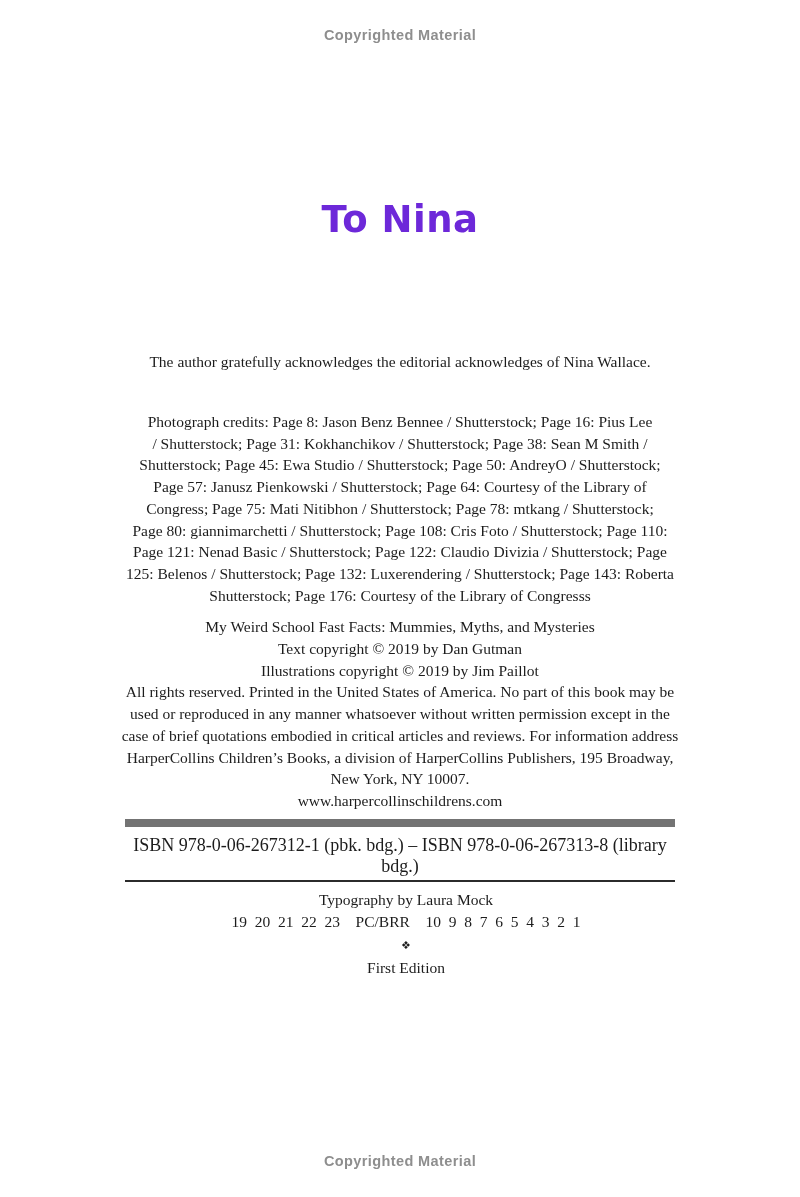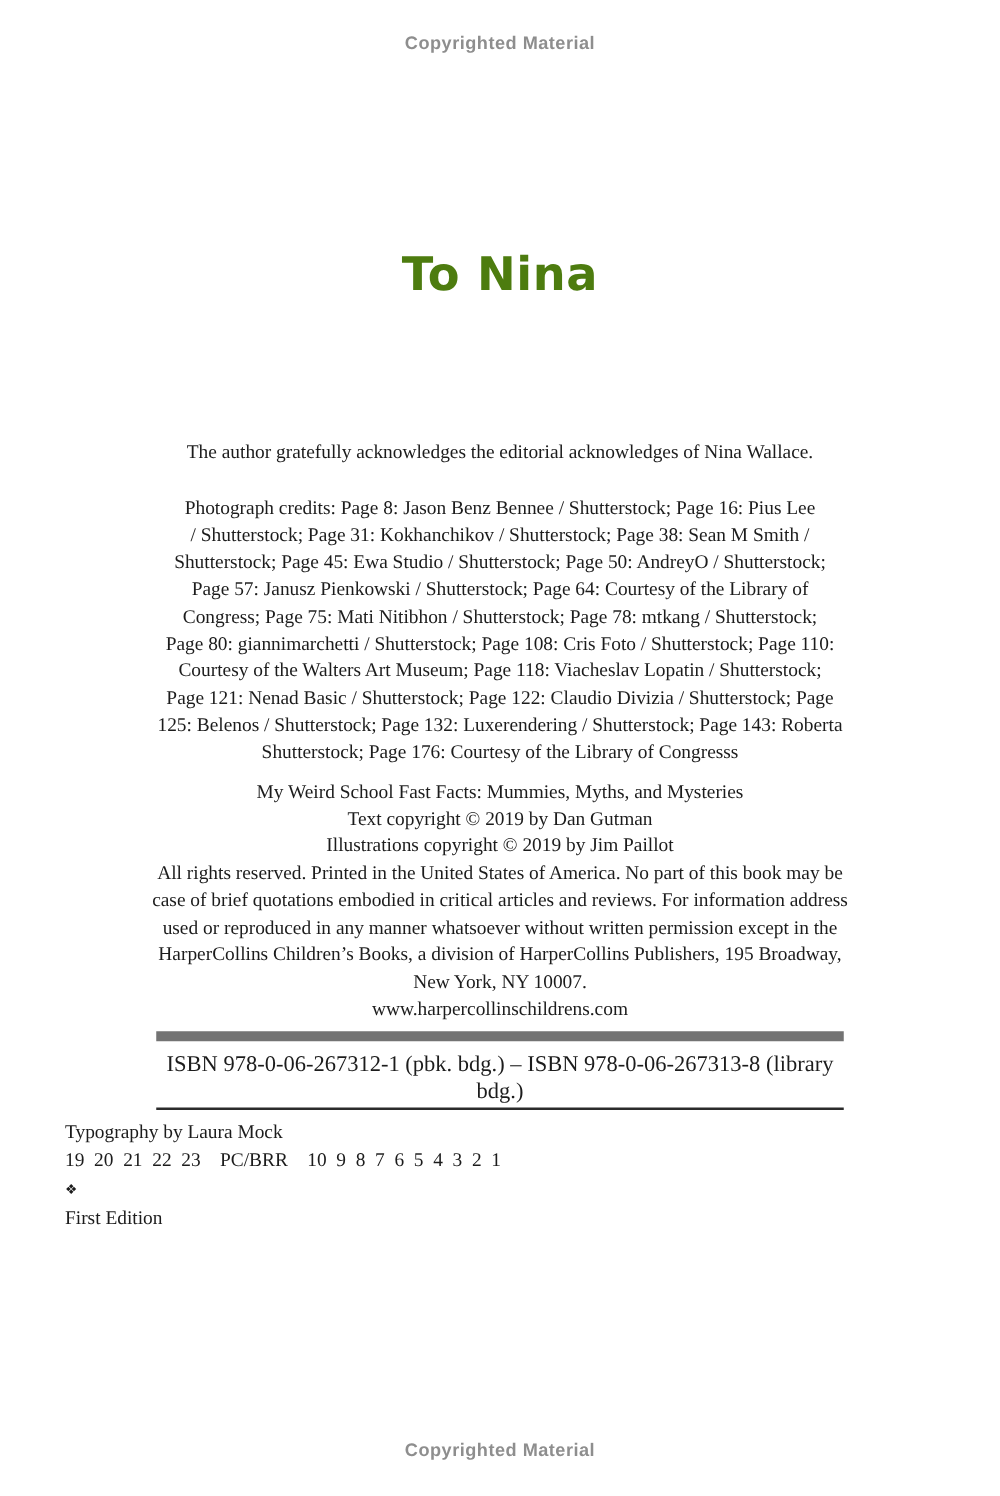--- a/index.html
+++ b/index.html
@@ -31,46 +31,46 @@
     left:0; right:0;
     bottom:28px;
   }
   .dedication{
     margin:155px 0 0 0;
     text-align:center;
     font-family:"DejaVu Sans", sans-serif;
     font-weight:bold;
     font-size:37px;
     letter-spacing:0.5px;
-    color:#4d7c0f;
+    color:#6d28d9;
   }
   .ack{
     margin:112px 0 0 0;
     text-align:center;
     font-size:15.5px;
   }
   .text-block{
     text-align:center;
     font-size:15.5px;
     line-height:21.7px;
   }
   .text-block > div{ white-space:nowrap; }
-  .credits{ margin-top:25px; }
+  .credits{ margin-top:40px; }
   .copyright{ margin-top:10px; }
   .isbn-box{
     width:550px;
     margin:7px auto 0 auto;
     border-top:8px solid #737373;
     border-bottom:2px solid #2b2b2b;
     padding:8px 0 3px 0;
     text-align:center;
     font-size:18px;
   }
   .colophon{
-    text-align:left;
+    text-align:center;
     font-size:15.5px;
     line-height:21.7px;
     margin-top:7px;
     padding-left:12px;
   }
   .colophon .printing{ white-space:pre; margin-top:1px; }
   .colophon .ornament{
     font-size:11px;
     line-height:20px;
     margin-top:2px;
@@ -88,33 +88,32 @@
 
   <div class="ack">The author gratefully acknowledges the editorial acknowledges of Nina Wallace.</div>
 
   <div class="text-block credits">
       <div>Photograph credits: Page 8: Jason Benz Bennee / Shutterstock; Page 16: Pius Lee</div>
       <div>/ Shutterstock; Page 31: Kokhanchikov / Shutterstock; Page 38: Sean M Smith /</div>
       <div>Shutterstock; Page 45: Ewa Studio / Shutterstock; Page 50: AndreyO / Shutterstock;</div>
       <div>Page 57: Janusz Pienkowski / Shutterstock; Page 64: Courtesy of the Library of</div>
       <div>Congress; Page 75: Mati Nitibhon / Shutterstock; Page 78: mtkang / Shutterstock;</div>
       <div>Page 80: giannimarchetti / Shutterstock; Page 108: Cris Foto / Shutterstock; Page 110:</div>
-      <div>Courtesy of the Walters Art Museum; Page 118: Viacheslav Lopatin / Shutterstock;</div>
       <div>Page 121: Nenad Basic / Shutterstock; Page 122: Claudio Divizia / Shutterstock; Page</div>
       <div>125: Belenos / Shutterstock; Page 132: Luxerendering / Shutterstock; Page 143: Roberta</div>
       <div>Shutterstock; Page 176: Courtesy of the Library of Congresss</div>
     </div>
 
   <div class="text-block copyright">
       <div>My Weird School Fast Facts: Mummies, Myths, and Mysteries</div>
       <div>Text copyright © 2019 by Dan Gutman</div>
       <div>Illustrations copyright © 2019 by Jim Paillot</div>
       <div>All rights reserved. Printed in the United States of America. No part of this book may be</div>
+      <div>used or reproduced in any manner whatsoever without written permission except in the</div>
       <div>case of brief quotations embodied in critical articles and reviews. For information address</div>
-      <div>used or reproduced in any manner whatsoever without written permission except in the</div>
       <div>HarperCollins Children’s Books, a division of HarperCollins Publishers, 195 Broadway,</div>
       <div>New York, NY 10007.</div>
       <div>www.harpercollinschildrens.com</div>
     </div>
 
   <div class="isbn-box">
     <span>ISBN 978-0-06-267312-1 (pbk. bdg.) – ISBN 978-0-06-267313-8 (library bdg.)</span>
   </div>
 
   <div class="colophon">

